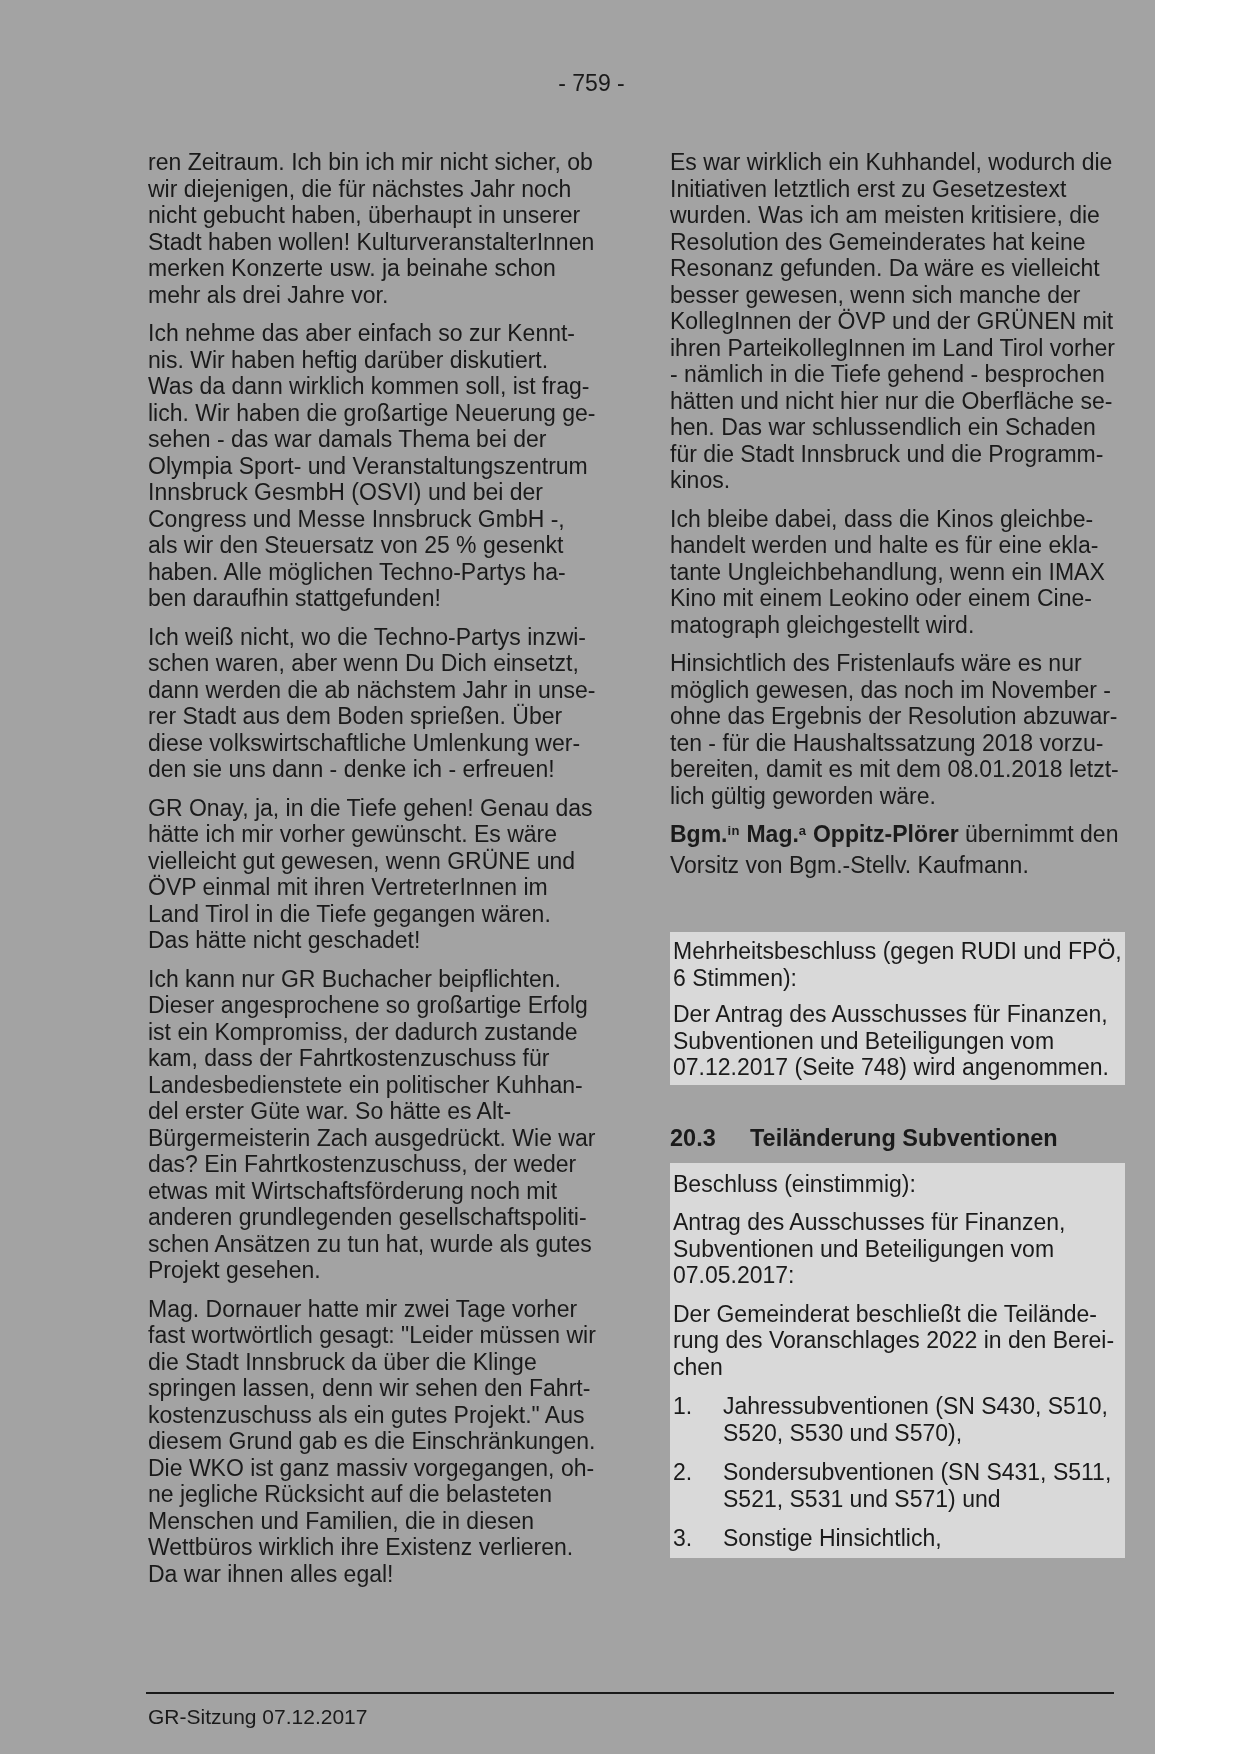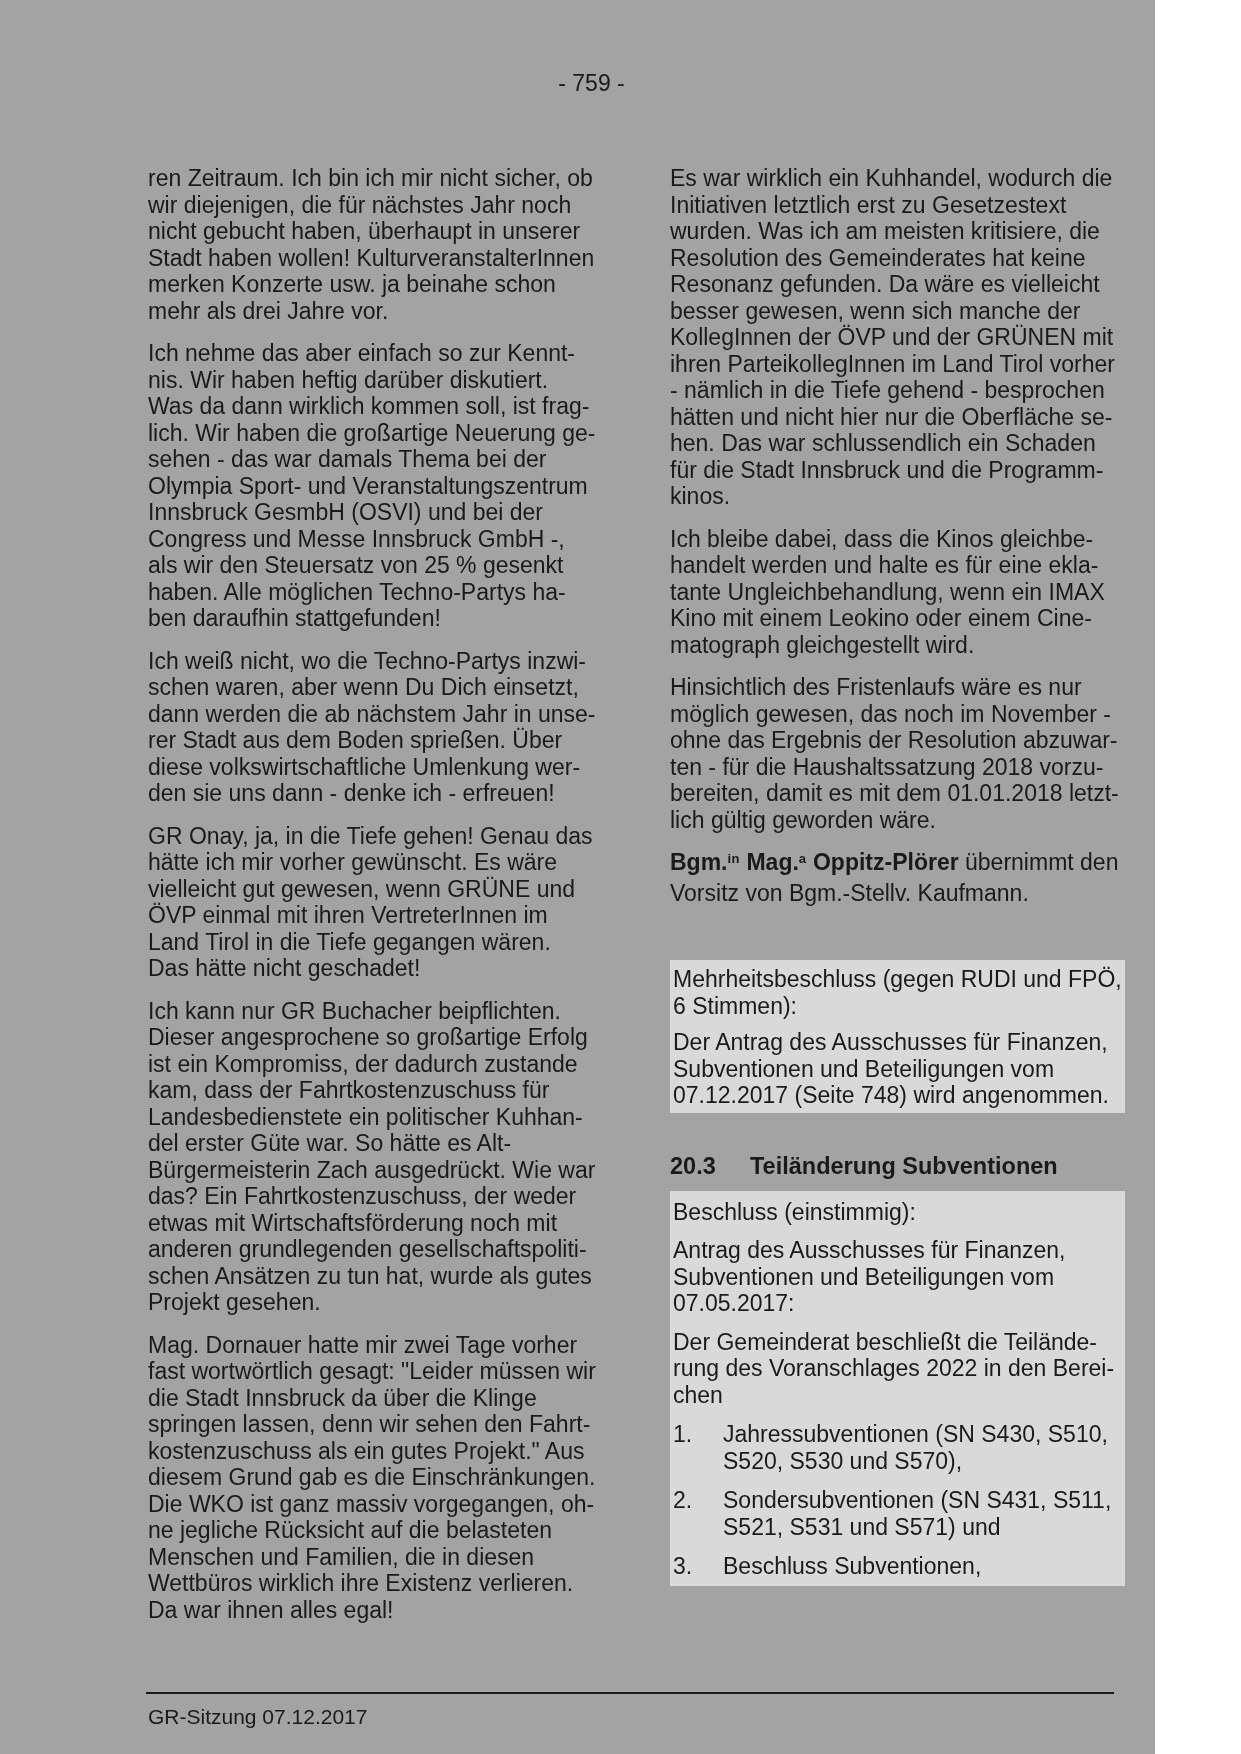--- a/index.html
+++ b/index.html
@@ -25,21 +25,21 @@
     font-size: 23px;
     line-height: 26.5px;
   }
   .col {
     position: absolute;
     top: 149px;
   }
   .col-left  { left: 148px; width: 472px; }
   .col-right { left: 670px; width: 457px; }
   p.body {
-    margin: 16px 0 12px 0;
+    margin: 0 0 12px 0;
     font-size: 23px;
     line-height: 26.5px;
     white-space: pre;
   }
   .chair-note { margin: 44px 0 12px 0; }
   .chair-note .b { font-weight: bold; }
   .chair-note .sup {
     font-weight: bold;
     font-size: 13px;
     position: relative;
@@ -164,21 +164,21 @@
 kinos.</p>
     <p class="body">Ich bleibe dabei, dass die Kinos gleichbe-
 handelt werden und halte es für eine ekla-
 tante Ungleichbehandlung, wenn ein IMAX
 Kino mit einem Leokino oder einem Cine-
 matograph gleichgestellt wird.</p>
     <p class="body">Hinsichtlich des Fristenlaufs wäre es nur
 möglich gewesen, das noch im November -
 ohne das Ergebnis der Resolution abzuwar-
 ten - für die Haushaltssatzung 2018 vorzu-
-bereiten, damit es mit dem 01.01.2018 letzt-
+bereiten, damit es mit dem 08.01.2018 letzt-
 lich gültig geworden wäre.</p>
 
     <p class="body chair-note"><span class="b">Bgm.</span><span class="sup">in</span><span class="b"> Mag.</span><span class="sup">a</span><span class="b"> Oppitz-Plörer</span><span> übernimmt den
 Vorsitz von Bgm.-Stellv. Kaufmann.</span></p>
 
     <div class="highlight highlight-1">
       <p class="body">Mehrheitsbeschluss (gegen RUDI und FPÖ,
 6 Stimmen):</p>
       <p class="body">Der Antrag des Ausschusses für Finanzen,
 Subventionen und Beteiligungen vom
@@ -203,21 +203,21 @@
         <span class="txt">Jahressubventionen (SN S430, S510,
 S520, S530 und S570),</span>
       </div>
       <div class="list-item">
         <span class="num">2.</span>
         <span class="txt">Sondersubventionen (SN S431, S511,
 S521, S531 und S571) und</span>
       </div>
       <div class="list-item">
         <span class="num">3.</span>
-        <span class="txt">Beschluss Subventionen,</span>
+        <span class="txt">Sonstige Hinsichtlich,</span>
       </div>
     </div>
   </div>
 
   <div class="footer-rule"></div>
   <div class="footer-text">GR-Sitzung 07.12.2017</div>
 
 </div>
 
 </body></html>

